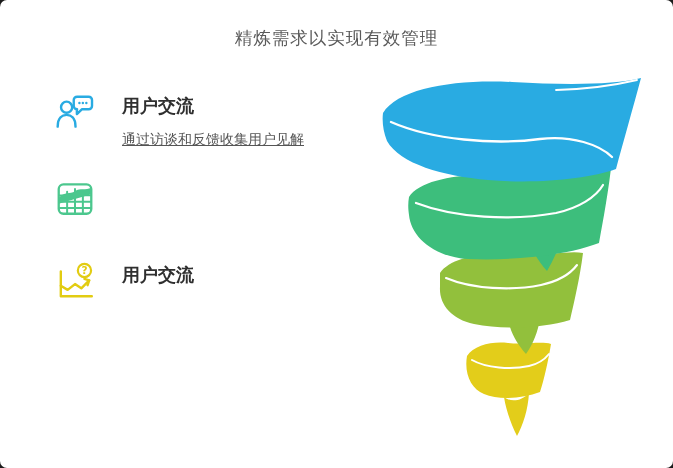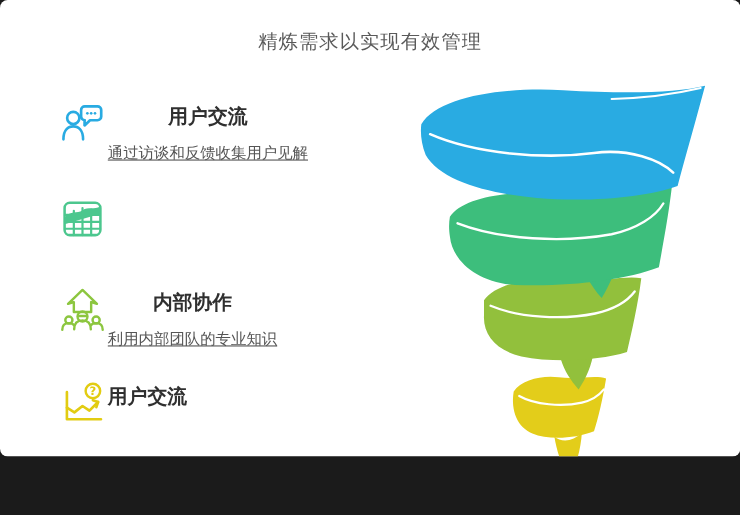--- a/index.html
+++ b/index.html
@@ -1,19 +1,19 @@
 <!DOCTYPE html>
 <html><head>
 <meta charset="utf-8">
 <style>
   html, body { margin: 0; padding: 0; background: #1b1b1b; }
   body { font-family: "Liberation Sans", "DejaVu Sans", sans-serif; }
   .card {
     position: relative;
-    width: 673px; height: 415px;
+    width: 673px; height: 468px;
     background: #ffffff;
     border-radius: 7px;
     overflow: hidden;
   }
   .page-title {
     position: absolute;
     top: 26px; left: 0; right: 0;
     text-align: center;
     font-size: 17.5px;
     color: #5a5a5a;
@@ -27,21 +27,21 @@
     display: flex;
     align-items: flex-start;
     height: 84.5px;
   }
   .icon-box {
     width: 44px; height: 44px;
     flex: 0 0 44px;
     margin-top: 1px;
   }
   .icon-box svg { width: 42px; height: 42px; display: block; }
-  .txt { margin-left: 0; text-align: center; }
+  .txt { margin-left: 24px; }
   .item-title {
     font-size: 18px;
     font-weight: bold;
     color: #2f2f2f;
     line-height: 1.2;
     margin-top: 5px;
   }
   .item-desc {
     font-size: 14px;
     color: #555555;
@@ -93,40 +93,20 @@
           <g fill="none" stroke-width="2.2" stroke-linecap="round" stroke-linejoin="round" stroke="#4cc78e">
             <rect x="4.5" y="7" width="31" height="28" rx="4.5"></rect>
             <path d="M12.5,14 V35 M20,11.5 V35 M27.5,13 V35" stroke-width="1.9"></path>
             <path d="M4.8,17.5 H35.2 M4.8,23.5 H35.2 M4.8,29.5 H35.2" stroke-width="1.9"></path>
           </g>
           <path d="M4.5,20 C10,13 15,17 20,13.5 C25,10 30,13.5 35.5,10 L35.5,16.5 L4.5,25.5 Z" stroke="none" fill="#4cc78e"></path>
         </svg>
       </div>
     </div>
 
-    <div class="row">
-      <div class="icon-box">
-        <svg viewBox="0 0 40 40">
-          <g fill="none" stroke-width="2.1" stroke-linecap="round" stroke-linejoin="round" stroke="#8cc63f">
-            <path d="M20,2.5 L32.5,14.5 L27.5,13 L27.5,21.5 L12.5,21.5 L12.5,13 L7.5,14.5 Z"></path>
-            <circle cx="20" cy="25.5" r="4.3"></circle>
-            <path d="M16.2,25 H23.8"></path>
-            <path d="M12.8,36.5 C12.8,30.5 16,28.8 20,28.8 C24,28.8 27.2,30.5 27.2,36.5"></path>
-            <circle cx="8.2" cy="28.5" r="3.1"></circle>
-            <path d="M2.5,37 C2.5,32.5 5,31.2 8.2,31.2 C10.5,31.2 12,32 12.8,33.2"></path>
-            <circle cx="31.8" cy="28.5" r="3.1"></circle>
-            <path d="M37.5,37 C37.5,32.5 35,31.2 31.8,31.2 C29.5,31.2 28,32 27.2,33.2"></path>
-          </g>
-        </svg>
-      </div>
-      <div class="txt">
-        <div class="item-title">内部协作</div>
-        <div class="item-desc">利用内部团队的专业知识</div>
-      </div>
-    </div>
 
     <div class="row">
       <div class="icon-box">
         <svg viewBox="0 0 40 40">
           <g fill="none" stroke-width="2.3" stroke-linecap="round" stroke-linejoin="round" stroke="#e2cc12">
             <path d="M6.5,10 V33.5 H36"></path>
             <path d="M6.5,23.5 L13,27.5 L20,22 L26,26 L33.5,18.5"></path>
             <path d="M29,17 L33.5,18.5 L32,23"></path>
             <circle cx="29" cy="9" r="6.3" stroke-width="2.1"></circle>
           </g>

